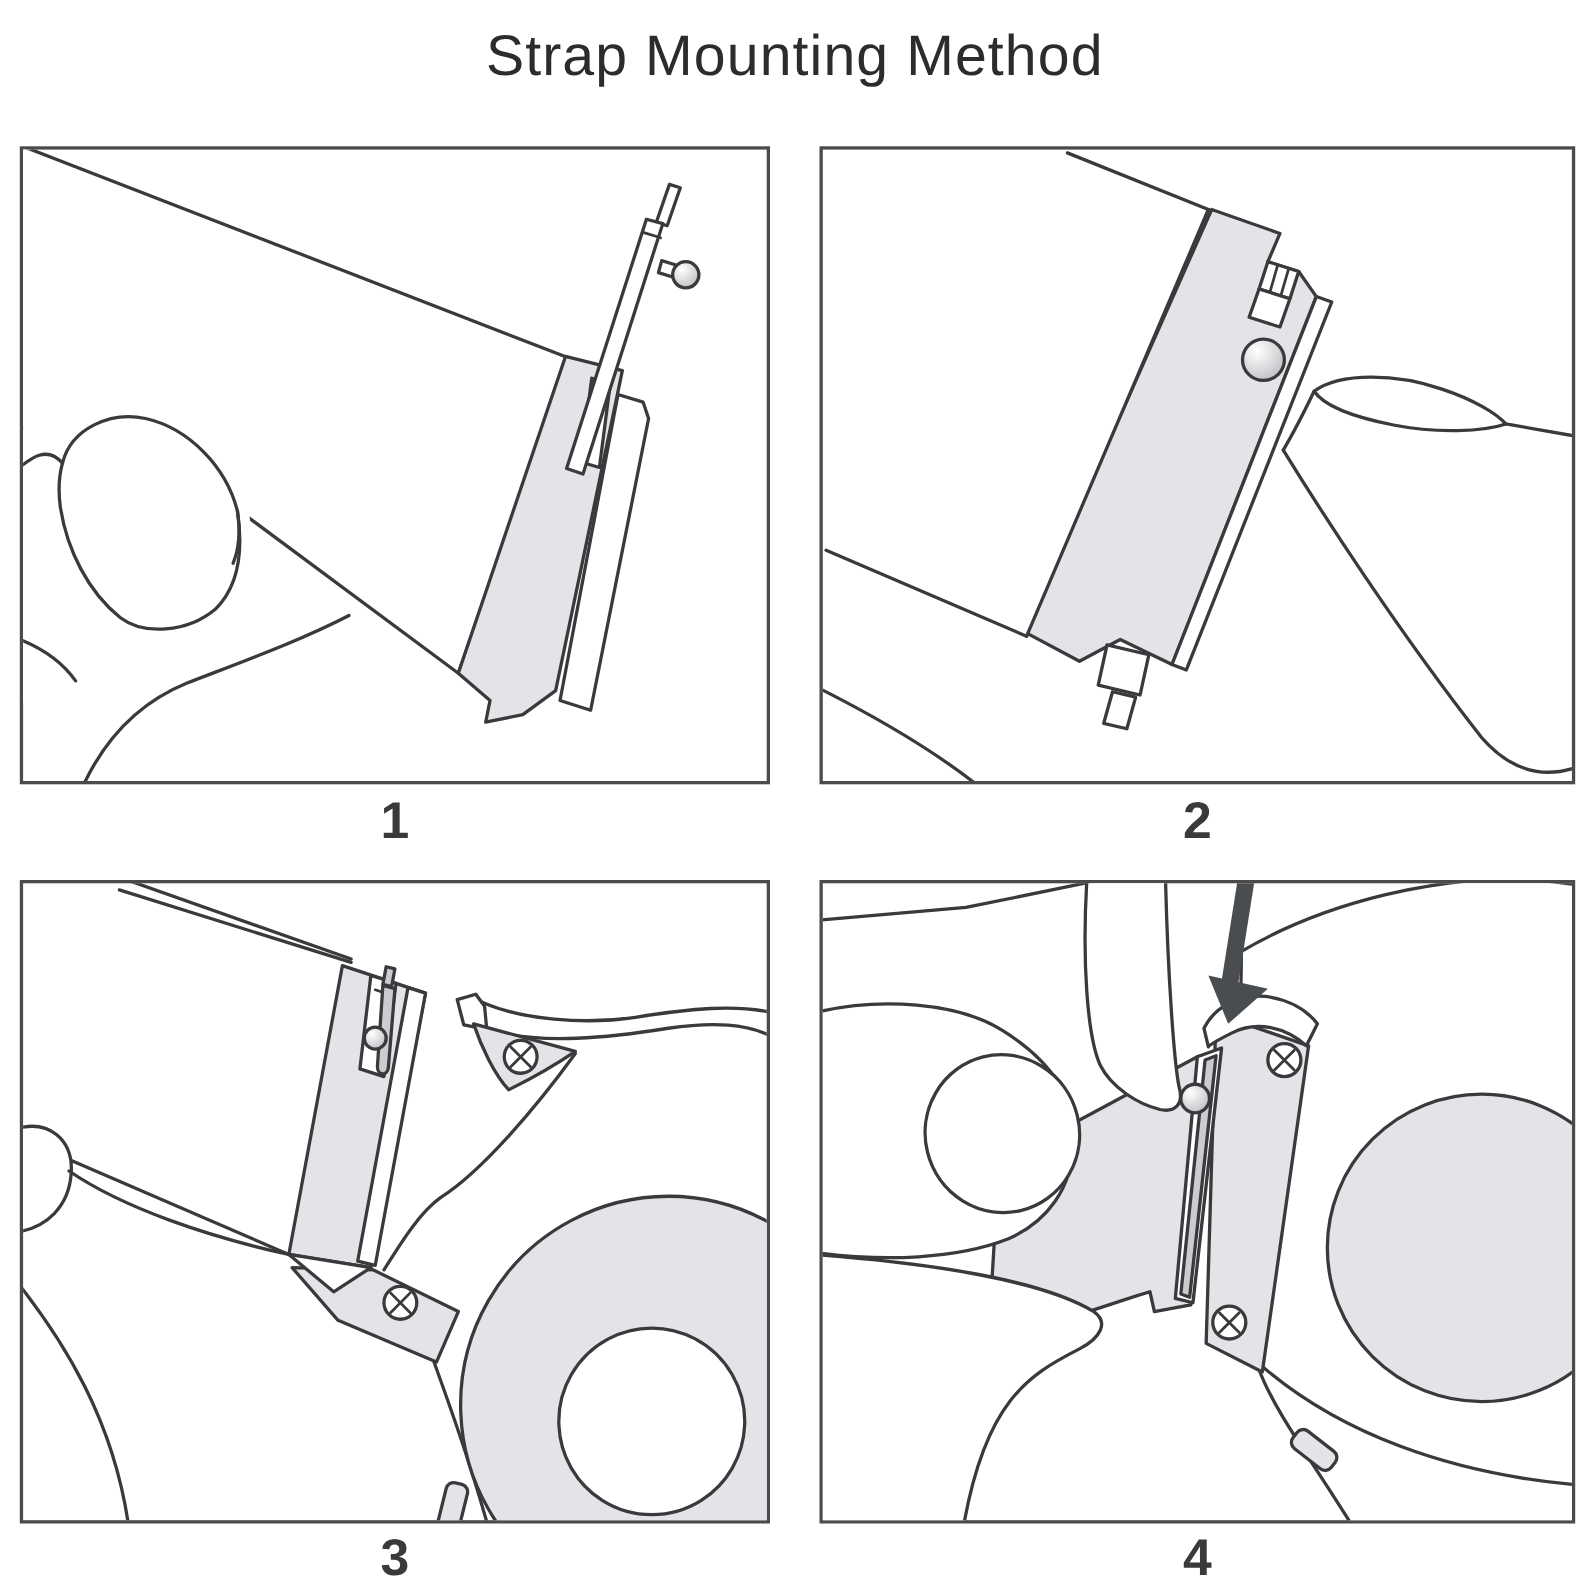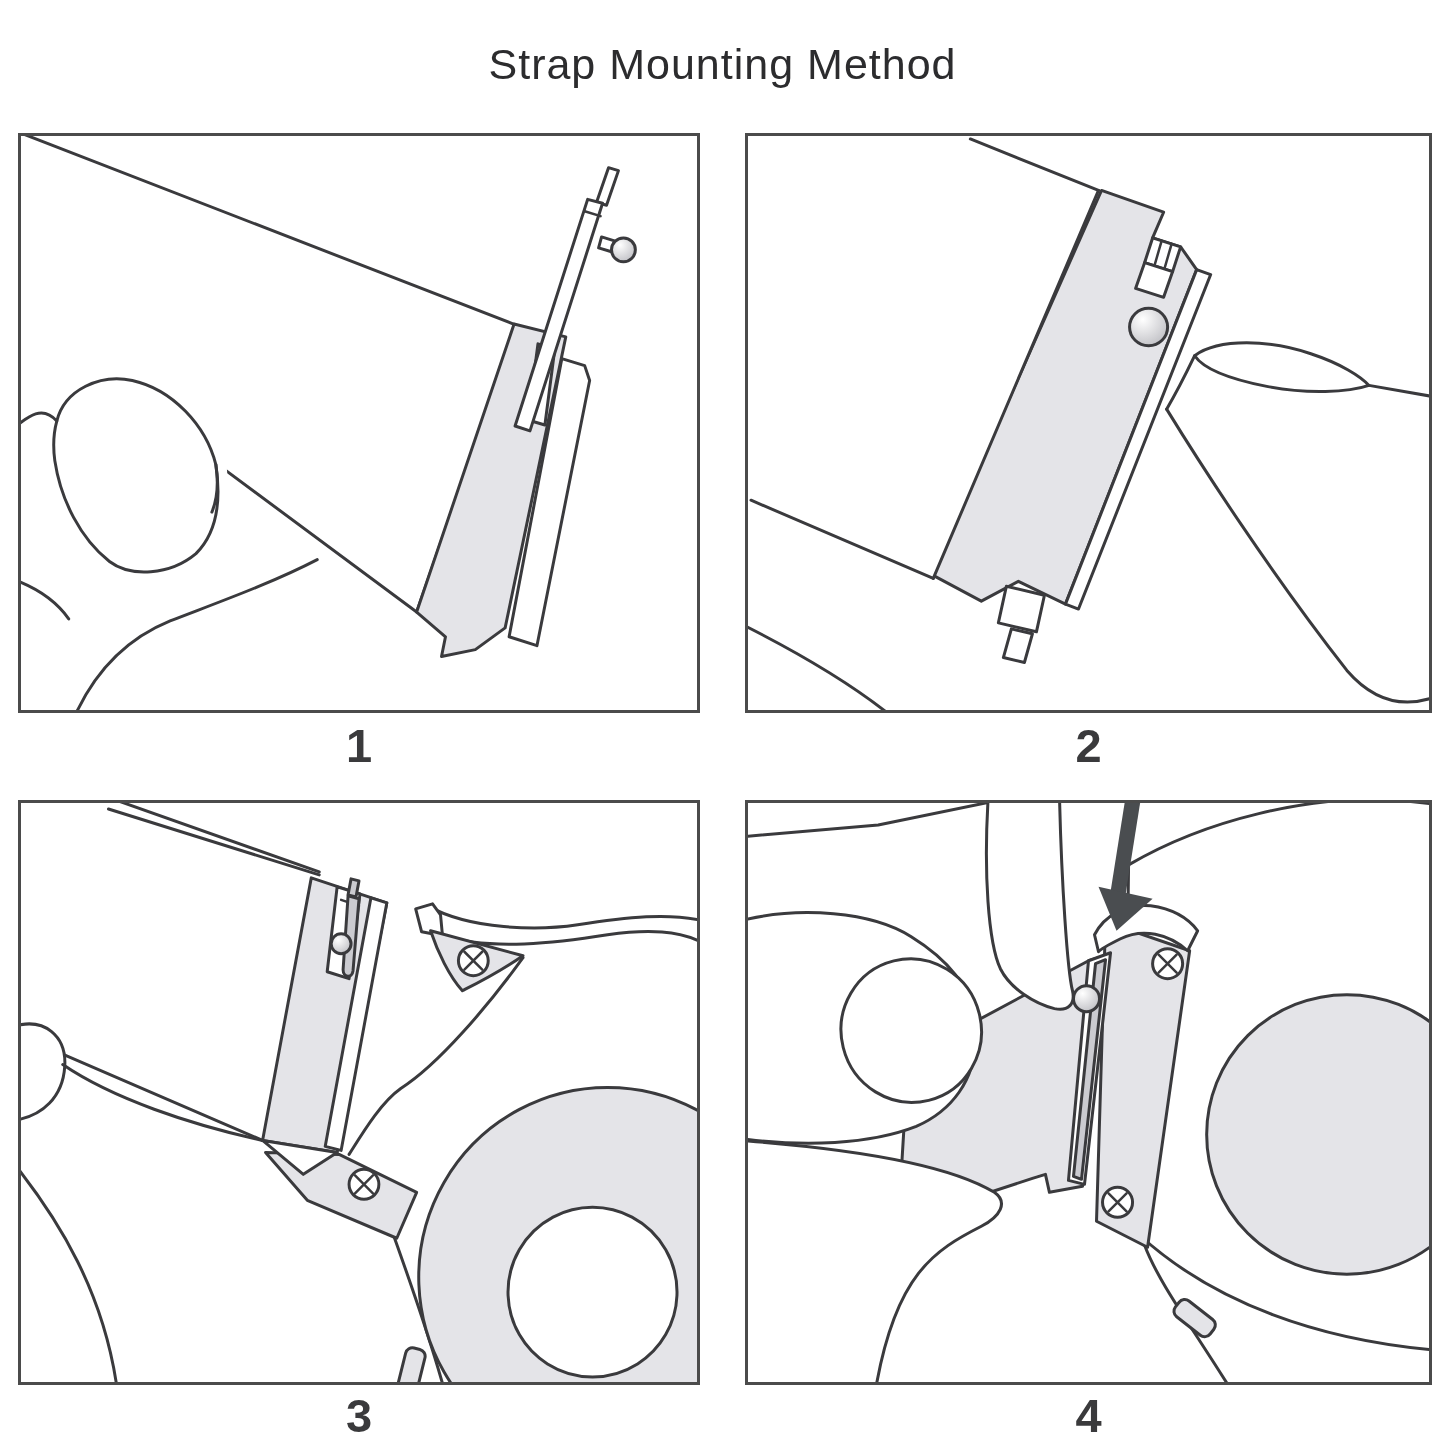--- a/index.html
+++ b/index.html
@@ -4,22 +4,22 @@
 <style>
   :root{
     --background:#ffffff; --line:#3a3a3d; --panel-border:#4b4b4b;
     --shade:#e4e4e8; --shade-dark:#cbcbd0; --arrow:#4a4d50;
     --text:#2c2c2e; --number:#3a3a3c;
   }
   *{margin:0;padding:0;box-sizing:border-box;}
   html,body{width:1445px;height:1445px;background:var(--background);overflow:hidden;}
   body{font-family:"Liberation Sans","DejaVu Sans",sans-serif;position:relative;}
   .page-title{
-    position:absolute;top:40px;left:0;width:100%;
-    text-align:center;font-size:43px;font-weight:400;letter-spacing:1px;color:var(--text);
+    position:absolute;top:21px;left:0;width:100%;
+    text-align:center;font-size:52px;font-weight:400;letter-spacing:1px;color:var(--text);
   }
   .panel{position:absolute;border:3px solid var(--panel-border);background:#fff;}
   .panel svg{display:block;width:100%;height:100%;}
   #panel-1{left:18px;top:133px;width:682px;height:580px;}
   #panel-2{left:745px;top:133px;width:687px;height:580px;}
   #panel-3{left:18px;top:800px;width:682px;height:585px;}
   #panel-4{left:745px;top:800px;width:687px;height:585px;}
   .panel-number{
     position:absolute;text-align:center;font-size:47px;font-weight:700;color:var(--number);
   }

